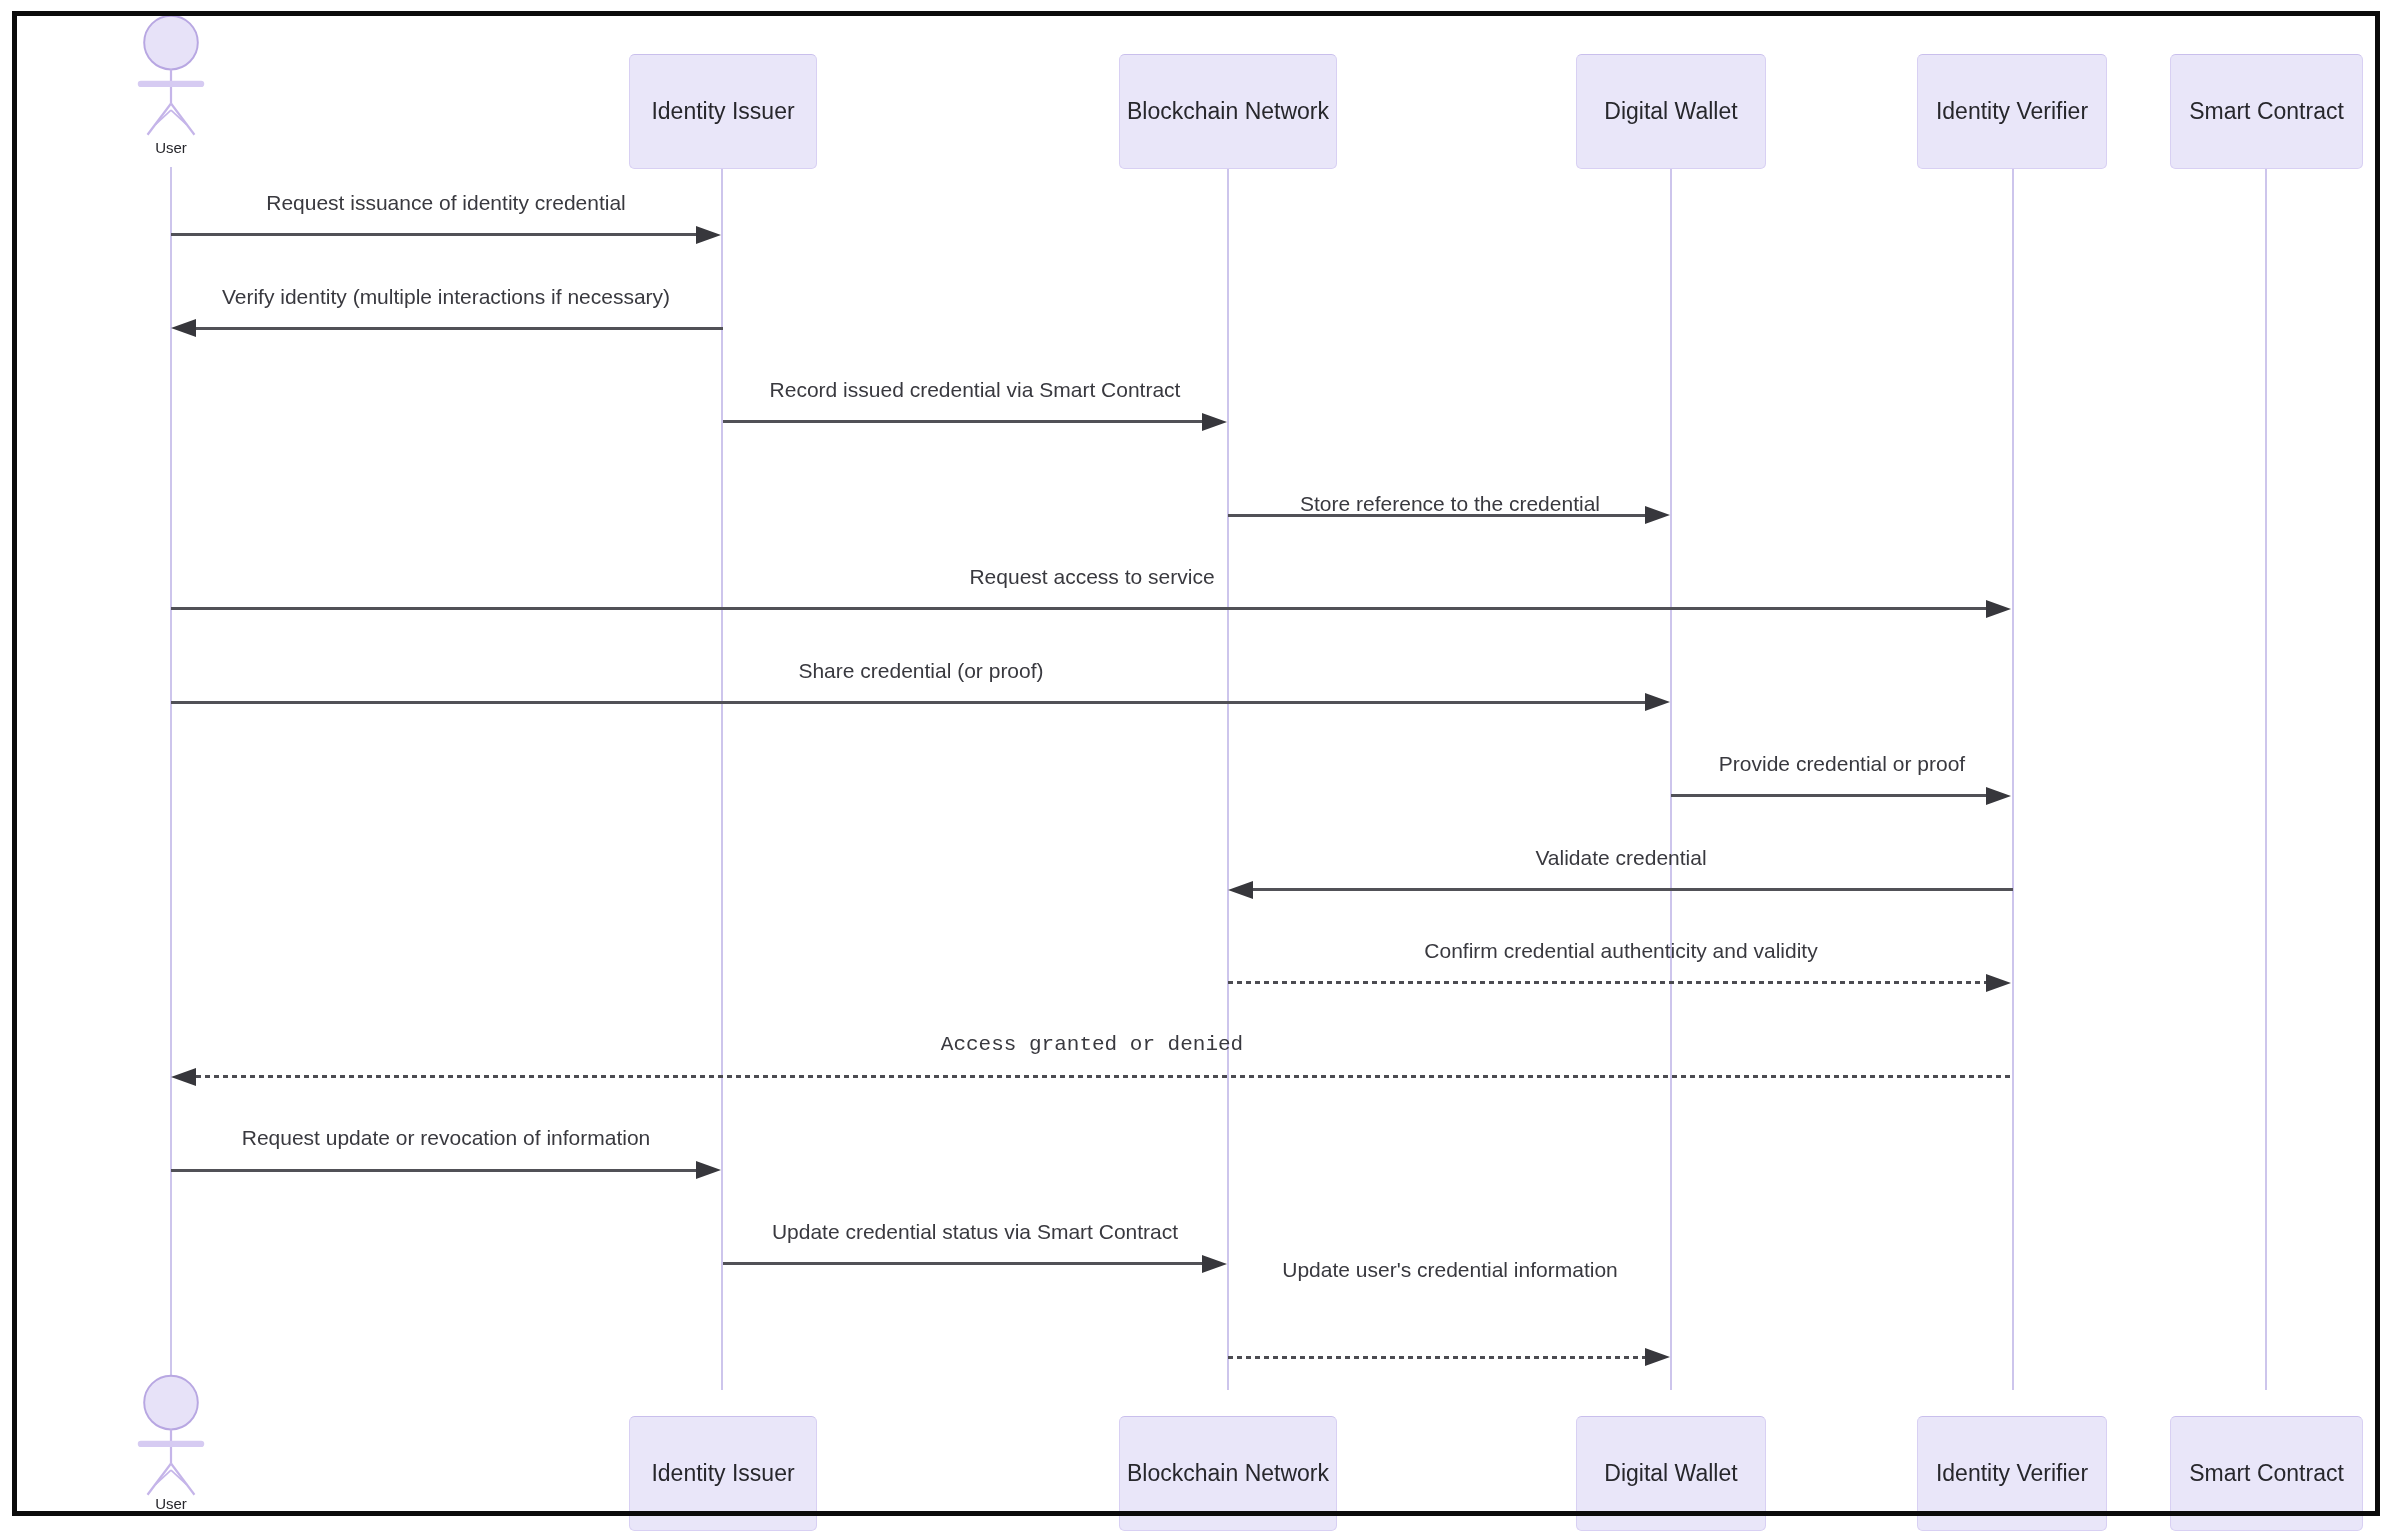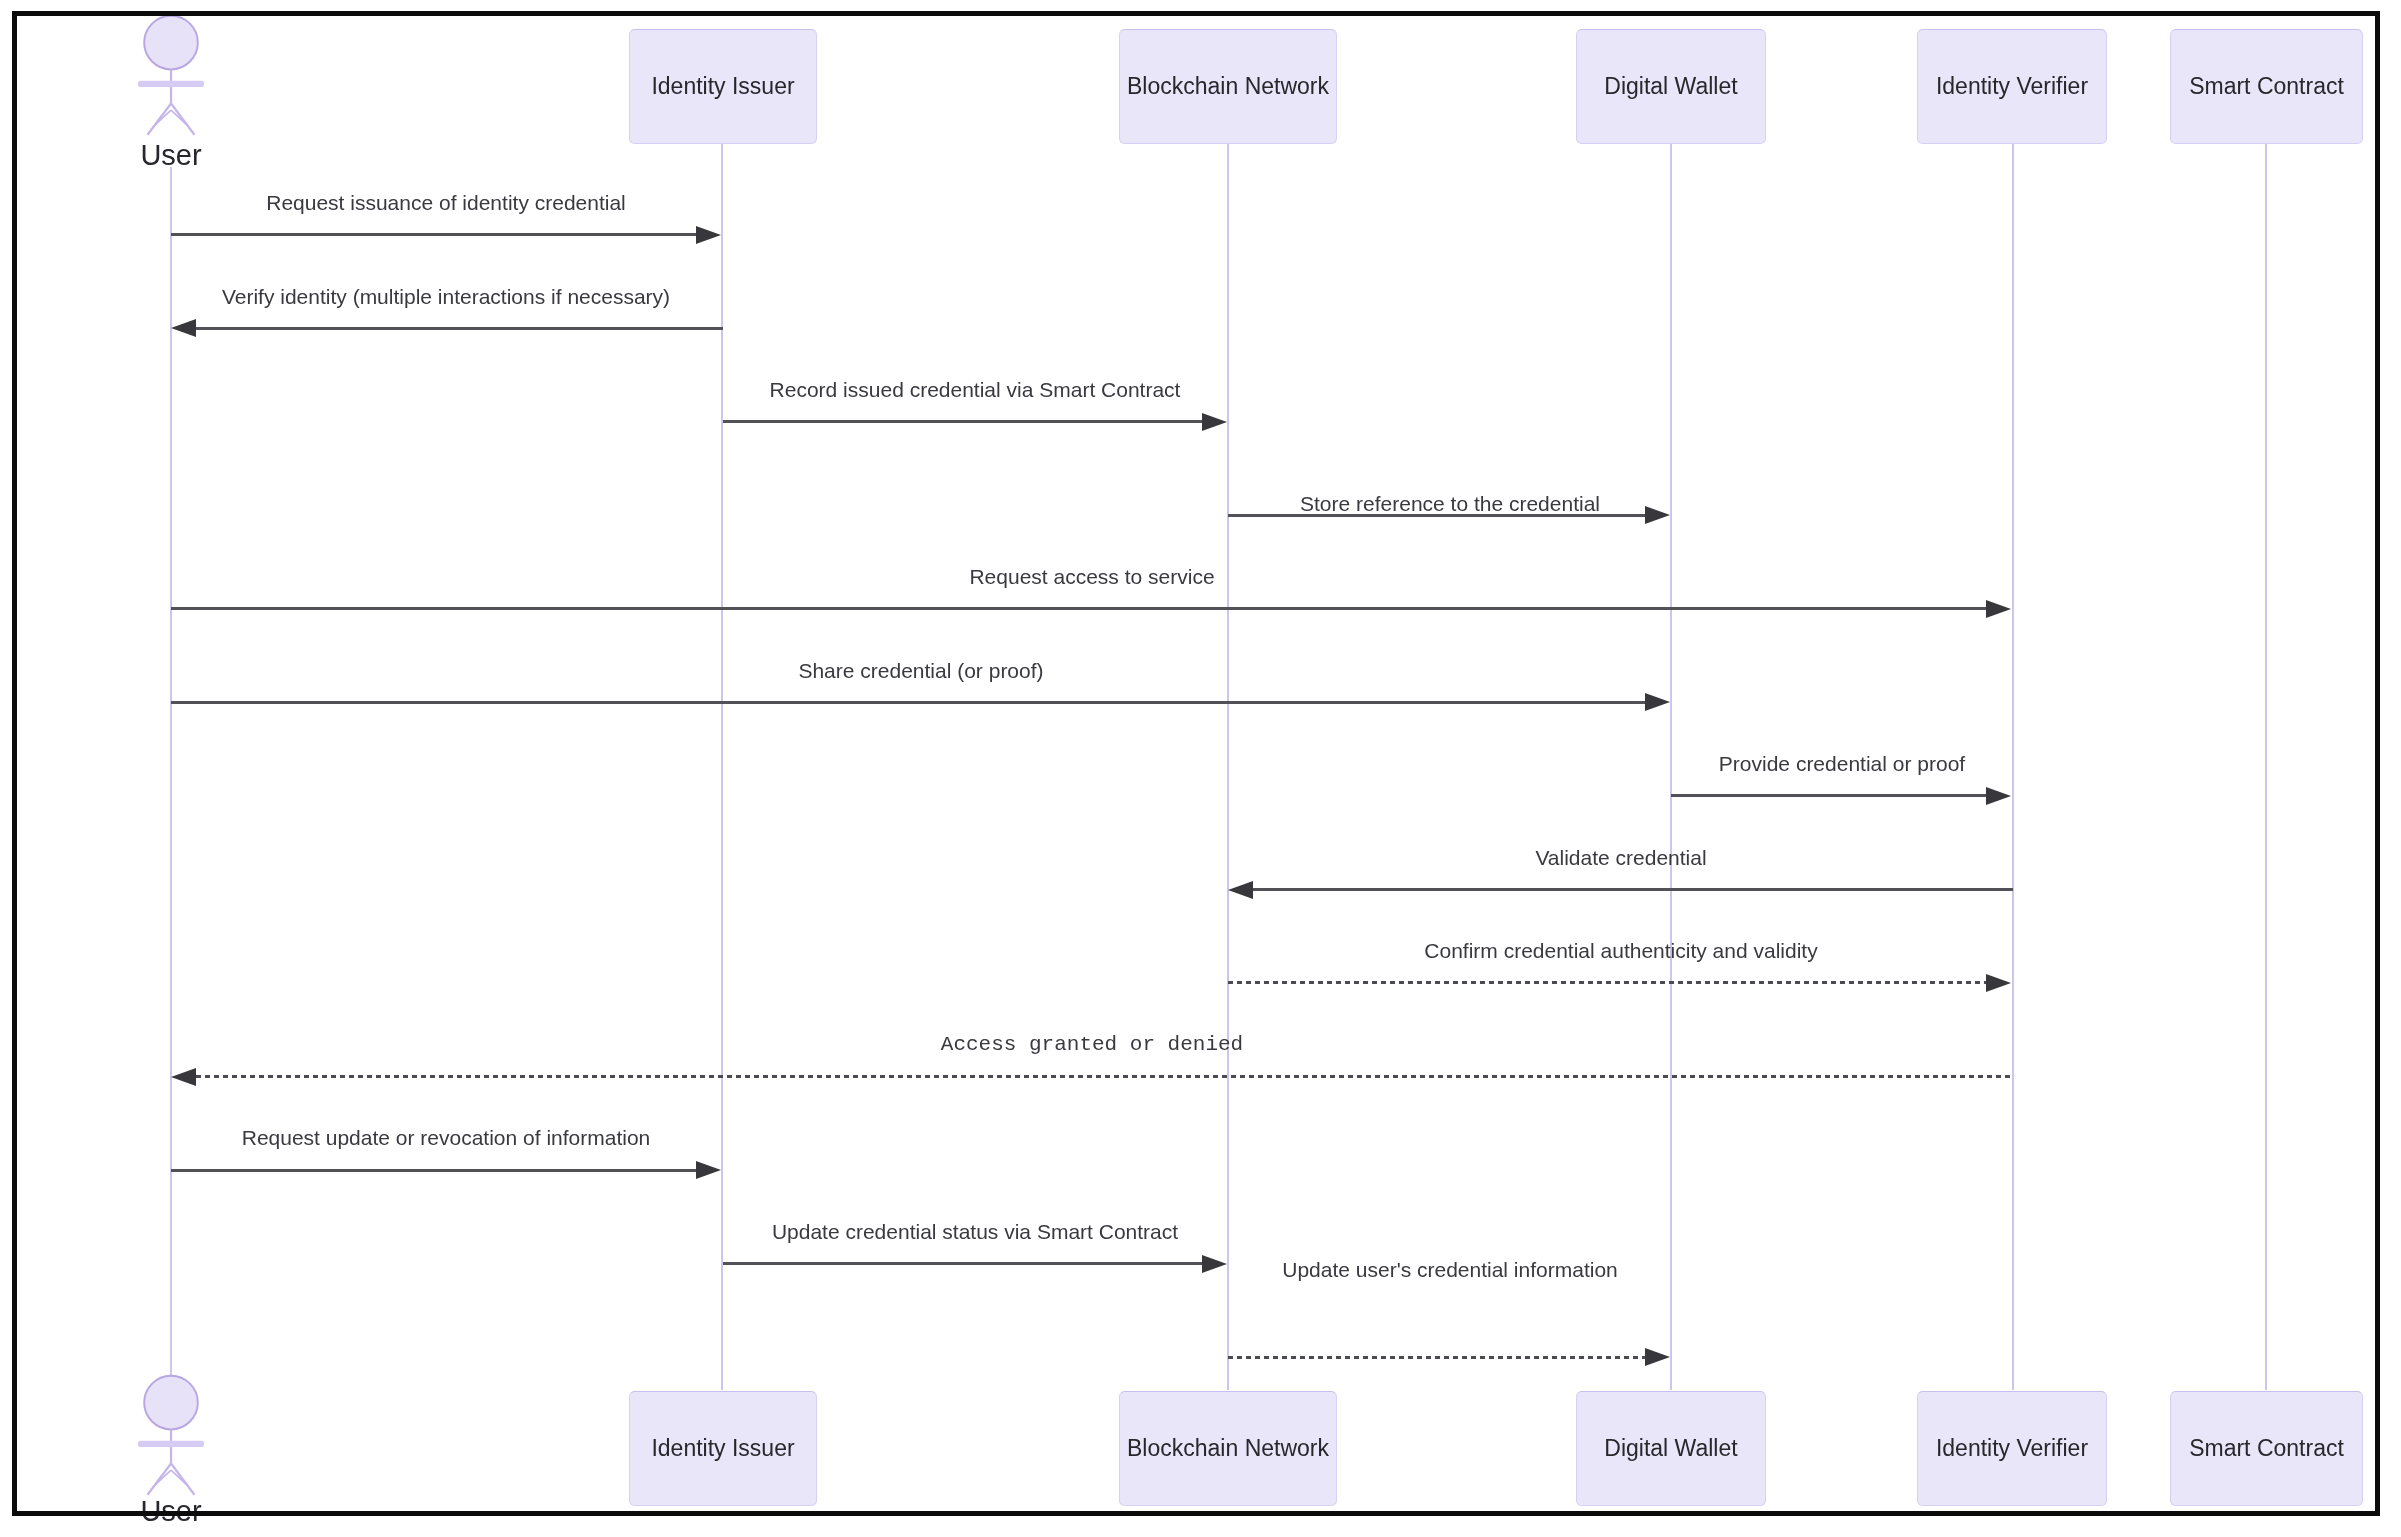--- a/index.html
+++ b/index.html
@@ -9,24 +9,24 @@
   }
   .frame{
     position:absolute;left:12.3px;top:11.2px;width:2368px;height:1505px;
     border:5px solid #0b0b0b;box-sizing:border-box;pointer-events:none;
   }
   .lifeline{position:absolute;width:1.7px;background:#cdc5ec;}
   .pbox{
     position:absolute;height:115px;background:#e9e6f9;
     border:1.1px solid #d8d0f3;border-top-color:#c9bfec;border-radius:5.6px;
     box-sizing:border-box;display:flex;align-items:center;justify-content:center;
-    font-size:23px;color:#27272c;white-space:nowrap;
+    font-size:23px;color:#27272c;white-space:nowrap;margin-top:25px;
   }
   .actor-label{
-    position:absolute;transform:translateX(-50%);font-size:29px;color:#27272c;
+    position:absolute;transform:translateX(-50%);font-size:15px;color:#27272c;
     white-space:nowrap;
   }
   .msg-label{
     position:absolute;transform:translateX(-50%);font-size:21px;color:#39393f;
     white-space:nowrap;
   }
   .msg-line{position:absolute;height:0;border-top:3.9px solid #515157;}
   .msg-line.dotted{
     border-top:none;height:3.4px;
     background:repeating-linear-gradient(90deg,#4b4b51 0 5px,transparent 5px 9px);

